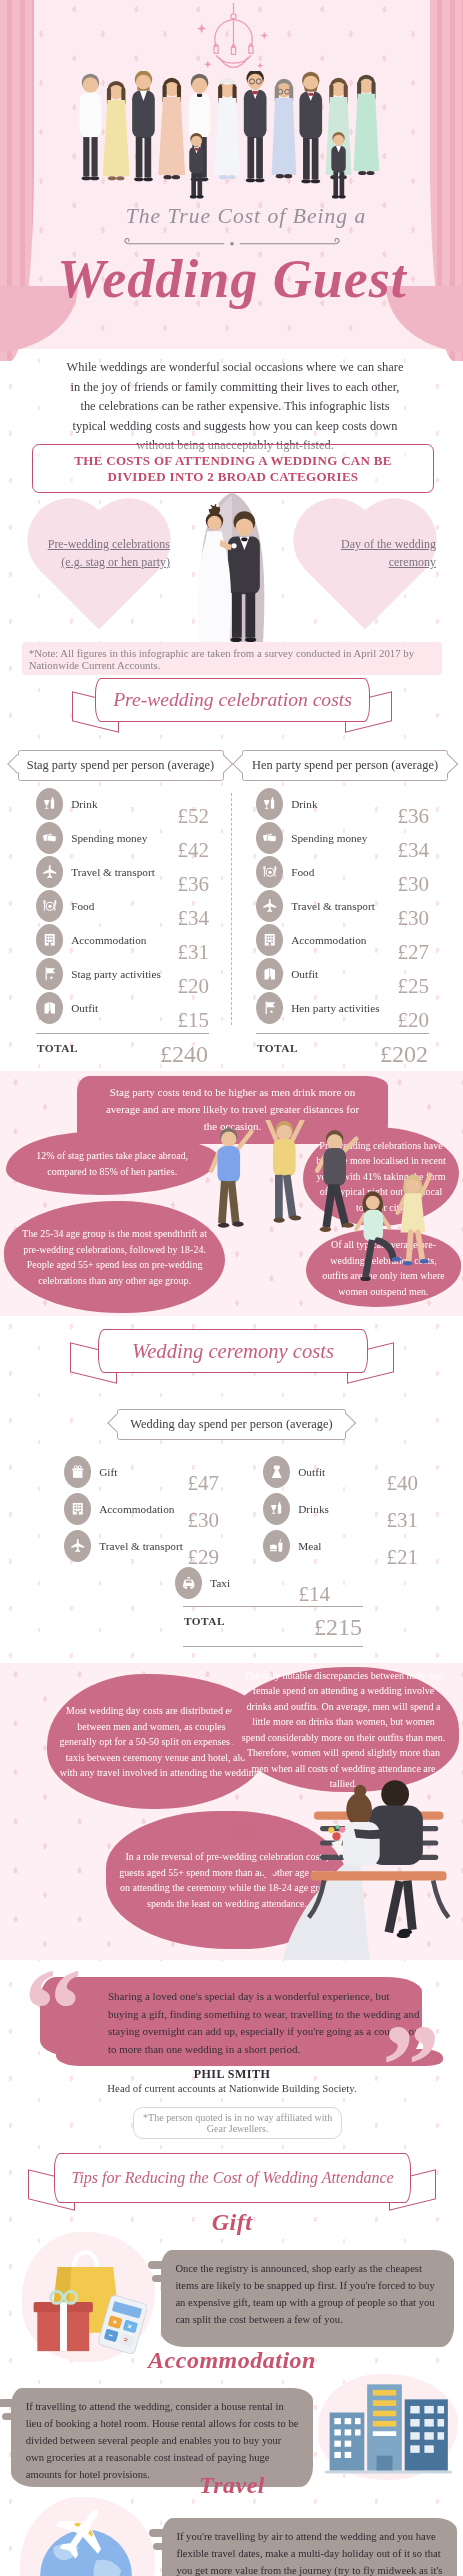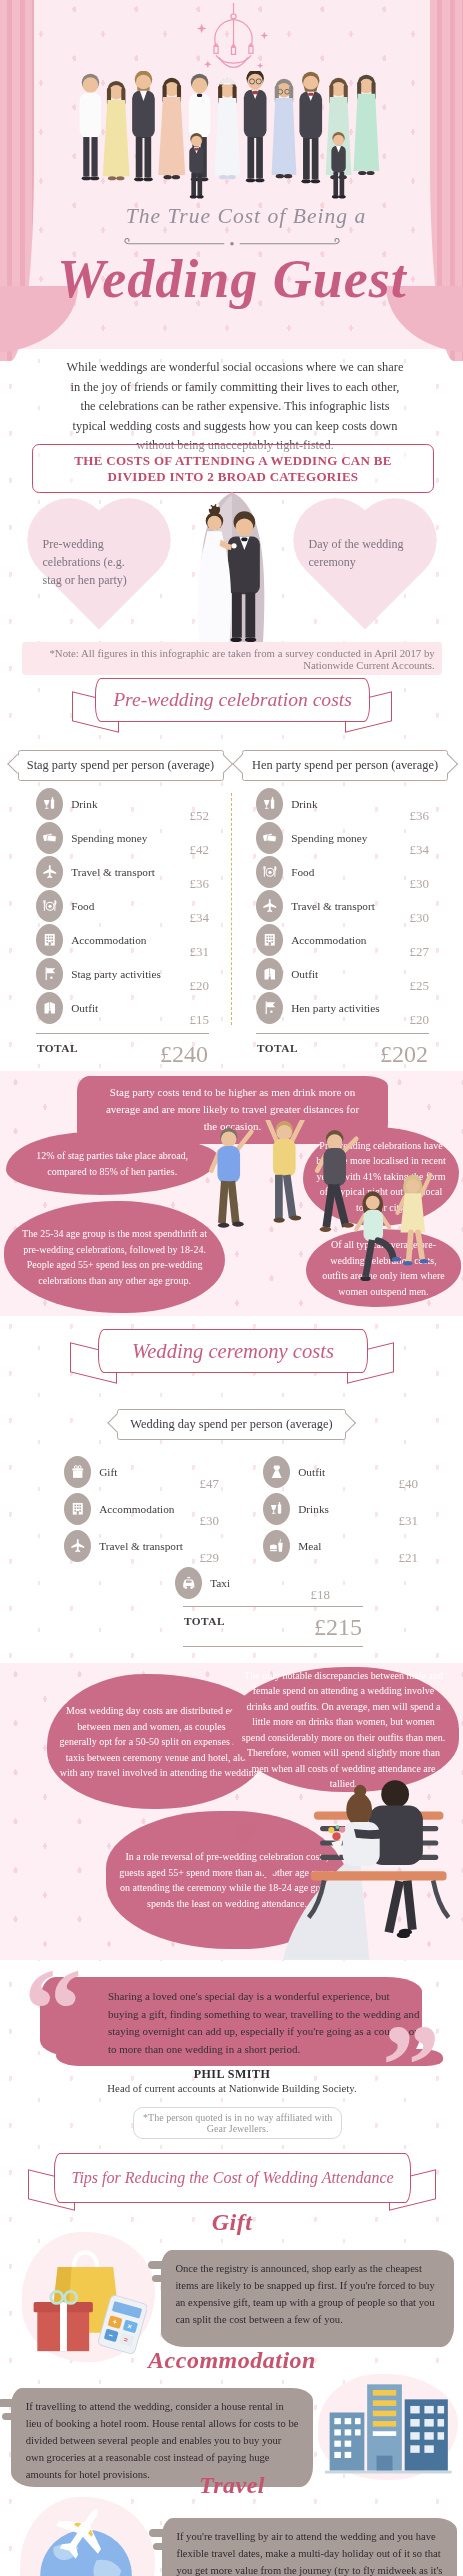--- a/index.html
+++ b/index.html
@@ -32,47 +32,47 @@
   .intro-text{font-size:12.4px;line-height:1.58;color:#413c44;}
   .cat-box{border:1.5px solid #c34b6b;border-radius:7.2px;color:#c34b6b;font-weight:bold;
            font-size:13px;letter-spacing:0.3px;padding:7.7px 15.5px;text-align:center;background:rgba(255,255,255,.4);}
 
   
   .heart{position:absolute;width:144px;height:137px;}
   .heart .hs{position:absolute;left:30px;top:27px;width:84px;height:84px;background:#f7e0e7;transform:rotate(45deg);}
   .heart .hs::before,.heart .hs::after{content:"";position:absolute;width:84px;height:84px;border-radius:50%;background:#f7e0e7;}
   .heart .hs::before{left:-42px;top:0;}
   .heart .hs::after{top:-42px;left:0;}
-  .heart .ht{position:absolute;left:15.5px;right:33px;top:34px;text-align:left;color:#7c7480;font-size:12px;line-height:1.5;}
+  .heart .ht{position:absolute;left:15.5px;right:1px;top:34px;text-align:right;color:#7c7480;font-size:12px;line-height:1.5;text-decoration:underline;}
   .mini-heart{position:absolute;background:#c96b85;transform:rotate(45deg);}
   .mini-heart::before,.mini-heart::after{content:"";position:absolute;width:100%;height:100%;border-radius:50%;background:#c96b85;}
   .mini-heart::before{left:-50%;top:0;} .mini-heart::after{top:-50%;left:0;}
 
-  .note-strip{background:#fbe7ec;border-radius:4.1px;color:#8b8289;font-size:10.8px;text-align:right;padding:4.6px 7.2px;}
+  .note-strip{background:#fbe7ec;border-radius:4.1px;color:#8b8289;font-size:10.8px;text-align:left;padding:4.6px 7.2px;}
 
   
   .ribbon{position:absolute;background:#fff;border:1.5px solid #c0516f;border-radius:6.2px/15.5px;
           display:flex;align-items:center;justify-content:center;z-index:2;}
   .ribbon .rt{font-style:italic;color:#c75d80;}
   .tail{position:absolute;background:#fff;border:1.5px solid #c0516f;width:45px;height:28px;z-index:1;}
   .tail.l{transform:skewY(14deg);} .tail.r{transform:skewY(-14deg);}
   .tag-banner{position:absolute;background:#fff;border:1.5px solid #b3a7a4;border-radius:2.6px;
               display:flex;align-items:center;justify-content:center;font-size:12.4px;color:#3f3b42;}
   .tag-banner::before,.tag-banner::after{content:"";position:absolute;top:6.2px;width:13.4px;height:13.4px;background:#fff;}
   .tag-banner::before{left:-8.2px;border-left:1.5px solid #b3a7a4;border-bottom:1.5px solid #b3a7a4;transform:rotate(45deg);}
   .tag-banner::after{right:-8.2px;border-right:1.5px solid #b3a7a4;border-top:1.5px solid #b3a7a4;transform:rotate(45deg);}
 
   
   .ctable{position:absolute;width:173px;}
   .crow{display:flex;align-items:center;height:34px;}
   .iwrap{flex:none;width:27px;height:32px;border-radius:50%;background:#b3a7a4;
          display:flex;align-items:center;justify-content:center;}
   .iwrap svg{width:15.5px;height:15.5px;fill:#fff;}
   .clabel{margin-left:8.2px;font-size:11.3px;color:#3f3b42;}
-  .cvalue{margin-left:auto;font-size:13px;color:#b3a7a4;margin-top:24px;}
+  .cvalue{margin-left:auto;font-size:21px;color:#b3a7a4;margin-top:24px;}
   .trow{display:flex;align-items:flex-start;border-top:1px solid #b3a7a4;border-bottom:1px solid #b3a7a4;
         padding:7.7px 1px;margin-top:8.2px;}
   .tlabel{font-size:11.3px;font-weight:bold;letter-spacing:0.5px;color:#3f3b42;}
   .tvalue{margin-left:auto;font-size:24px;color:#b3a7a4;line-height:1;}
   .vdivider{position:absolute;border-left:1px dashed #ddb267;}
 
   
   .pink-sec{position:absolute;left:0;width:464px;background:#fdeff3;
             background-image:radial-gradient(ellipse 3.1px 4.6px at 15.5px 11.3px,#f5d4de 65%,transparent 66%),
                              radial-gradient(ellipse 2.6px 4.1px at 45px 36px,#f5d4de 65%,transparent 66%);
@@ -716,21 +716,21 @@
   </div>
 
   <div class="ctable" style="left:175px;top:1564px;width:155px">
     <div class="crow" style="height:37px">
       <div class="iwrap">
           <svg viewBox="0 0 30 30" width="15.5" height="15.5">
             <use href="#i-taxi"></use>
           </svg>
         </div>
       <div class="clabel">Taxi</div>
-      <div class="cvalue">£18</div>
+      <div class="cvalue">£14</div>
     </div>
   </div>
 
   <div class="abs" style="left:183px;top:1606px;width:180px">
     <div class="trow" style="margin-top:0">
       <div class="tlabel">TOTAL</div>
       <div class="tvalue">£215</div>
     </div>
   </div>
 

